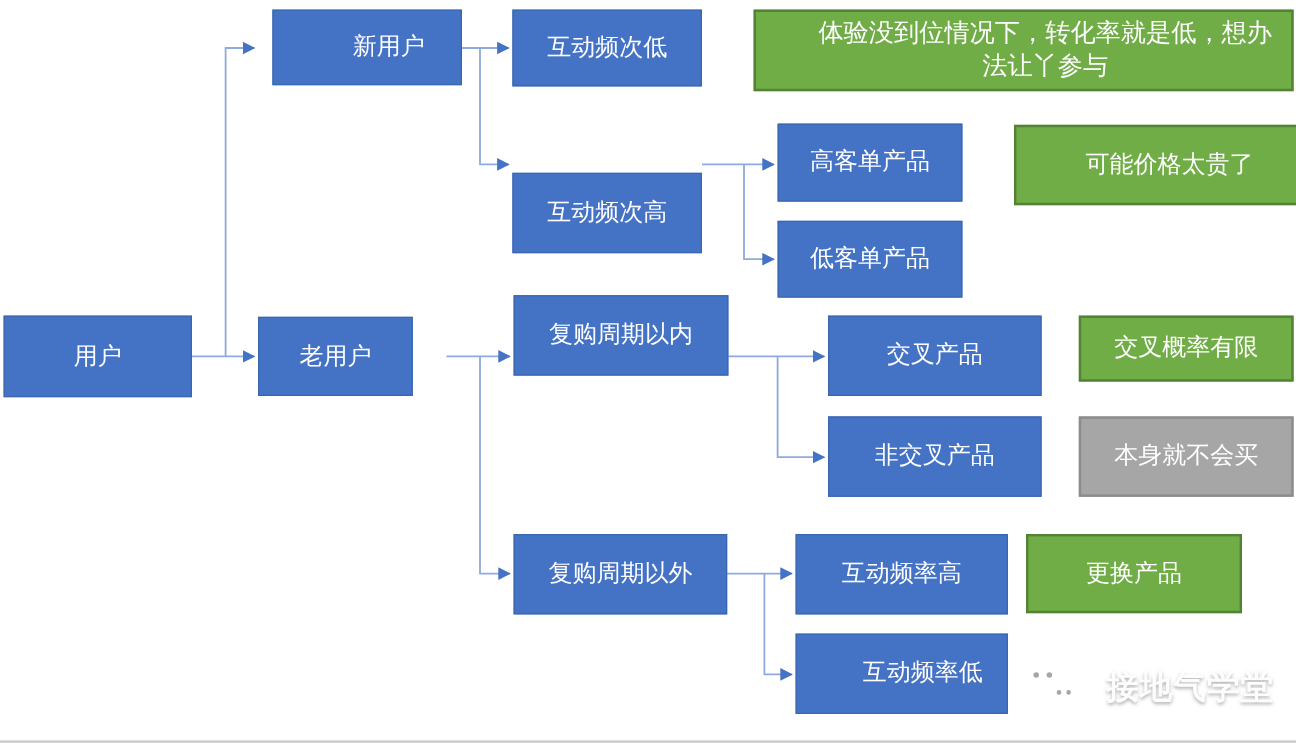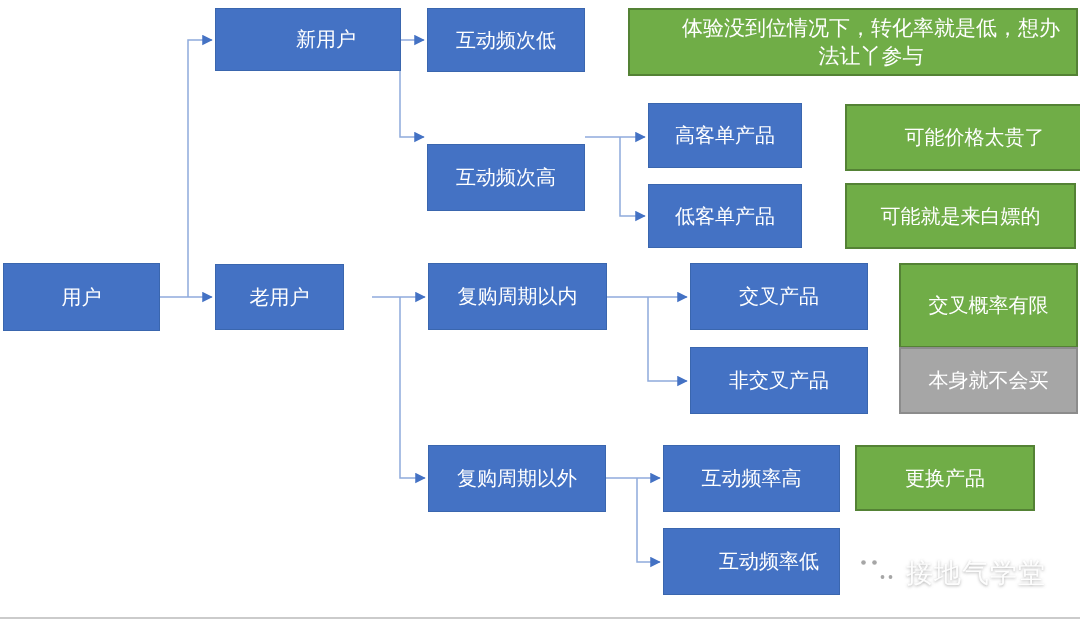--- a/index.html
+++ b/index.html
@@ -12,44 +12,44 @@
     color:#fff;font-size:20px;line-height:1.35;text-align:center;
     box-sizing:border-box;white-space:pre-line;padding:2px 8px;z-index:2;
   }
   .blue{background:#4472C4;border:1px solid #3A66AE;}
   .green{background:#70AD47;border:2px solid #548235;}
   .gray{background:#A6A6A6;border:2px solid #8C8C8C;}
   .connectors{position:absolute;left:0;top:0;z-index:1;}
   .conn{stroke:#8FAADC;stroke-width:1.5;fill:none;}
   
   .pos-user{left:3px;top:263px;width:157px;height:68px;}
-  .pos-new-user{left:215px;top:8px;width:186px;height:63px;padding-left:44px;}
+  .pos-new-user{left:227px;top:8px;width:158px;height:63px;padding-left:44px;}
   .pos-old-user{left:215px;top:264px;width:129px;height:66px;}
   .pos-freq-low-new{left:427px;top:8px;width:158px;height:64px;}
   .pos-freq-high-new{left:427px;top:104px;width:158px;height:67px;margin-top:40px;}
   .pos-high-ticket{left:648px;top:103px;width:154px;height:65px;}
   .pos-low-ticket{left:648px;top:184px;width:154px;height:64px;}
-  .pos-within-cycle{left:428px;top:263px;width:179px;height:67px;}
+  .pos-within-cycle{left:428px;top:246px;width:179px;height:67px;}
   .pos-cross{left:690px;top:263px;width:178px;height:67px;}
   .pos-non-cross{left:690px;top:347px;width:178px;height:67px;}
   .pos-outside-cycle{left:428px;top:445px;width:178px;height:67px;}
   .pos-rate-high-old{left:663px;top:445px;width:177px;height:67px;}
   .pos-rate-low-old{left:663px;top:528px;width:177px;height:67px;padding-left:43px;}
   
   .pos-note-experience{left:628px;top:8px;width:450px;height:68px;font-size:21px;padding-left:44px;}
   .pos-note-price{left:845px;top:104px;width:259px;height:67px;}
   .pos-note-freeload{left:845px;top:183px;width:231px;height:66px;}
-  .pos-note-cross{left:899px;top:263px;width:179px;height:85px;}
+  .pos-note-cross{left:899px;top:263px;width:179px;height:55px;}
   .pos-note-nobuy{left:899px;top:347px;width:179px;height:67px;}
   .pos-note-replace{left:855px;top:445px;width:180px;height:66px;text-align:right;}
   .pos-note-satisfied{left:848px;top:528px;width:230px;height:67px;}
   
   .watermark{
     position:absolute;left:852px;top:549px;z-index:3;
-    display:flex;align-items:center;gap:4px;pointer-events:none;
+    display:flex;align-items:center;gap:20px;pointer-events:none;font-weight:bold;
   }
   .wm-text{
     color:rgba(255,255,255,0.95);font-size:27px;letter-spacing:1px;
     text-shadow:0 1px 3px rgba(110,110,110,0.55);
   }
   .divider{
     position:absolute;left:0;top:617px;width:1080px;height:2px;
     background:#CBCBCB;z-index:1;
   }
 </style>
@@ -88,21 +88,20 @@
   <div class="node blue pos-within-cycle">复购周期以内</div>
   <div class="node blue pos-cross">交叉产品</div>
   <div class="node blue pos-non-cross">非交叉产品</div>
   <div class="node blue pos-outside-cycle">复购周期以外</div>
   <div class="node blue pos-rate-high-old">互动频率高</div>
   <div class="node blue pos-rate-low-old">互动频率低</div>
 
   <div class="node green pos-note-experience">体验没到位情况下，转化率就是低，想办
 法让丫参与</div>
   <div class="node green pos-note-price">可能价格太贵了</div>
-  <div class="node green pos-note-freeload">可能就是来白嫖的</div>
   <div class="node green pos-note-cross">交叉概率有限</div>
   <div class="node gray pos-note-nobuy">本身就不会买</div>
   <div class="node green pos-note-replace">更换产品</div>
 
   <div class="watermark">
     <svg width="50" height="48" viewBox="0 0 50 48">
       <ellipse cx="17" cy="16" rx="15" ry="13" fill="#ffffff"></ellipse>
       <path d="M9,26 L5,34 L15,29 Z" fill="#ffffff"></path>
       <circle cx="11.5" cy="13.5" r="2.3" fill="#A6A6A6"></circle>
       <circle cx="22.5" cy="13.5" r="2.3" fill="#A6A6A6"></circle>

